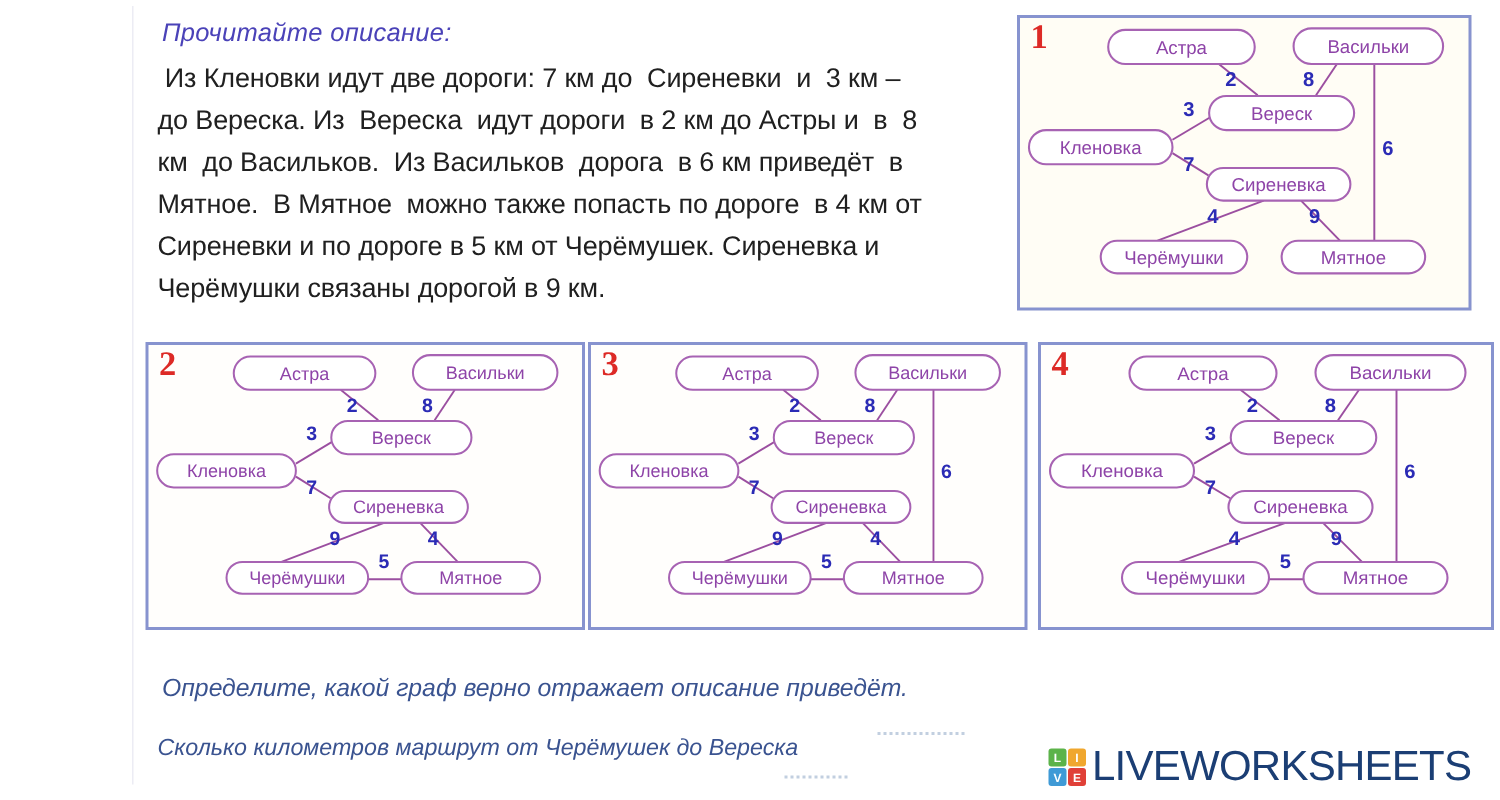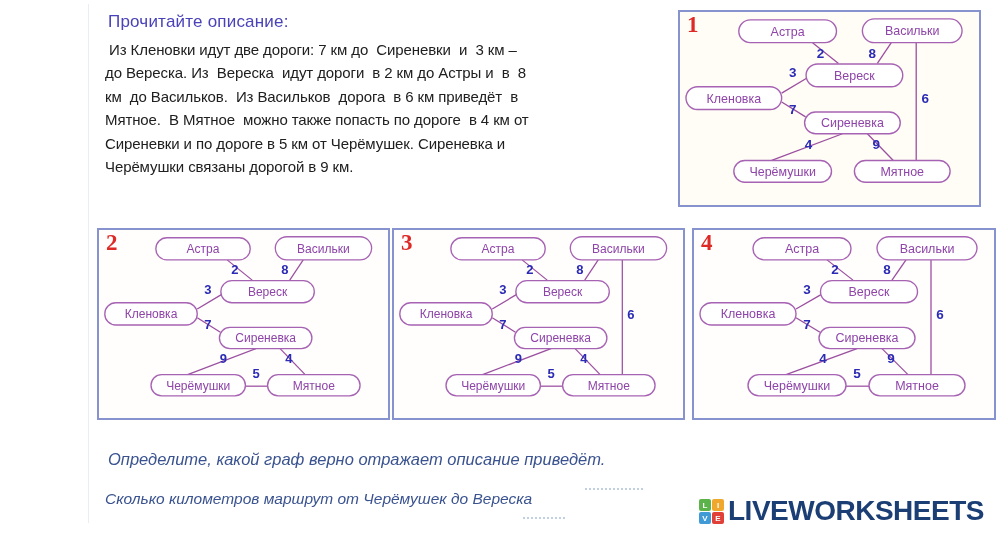--- a/index.html
+++ b/index.html
@@ -6,25 +6,25 @@
   body{
     width:1000px;height:533px;background:#ffffff;overflow:hidden;position:relative;
     font-family:"Liberation Sans",sans-serif;
   }
   .margin-line{
     position:absolute;left:88px;top:4px;bottom:10px;width:1px;background:#ececf4;
   }
   
   .heading{
     position:absolute;left:108px;top:12px;
-    font-size:17px;color:#4a42b8;letter-spacing:.2px;
+    font-style:italic;font-size:17px;color:#4a42b8;letter-spacing:.2px;
   }
   .description{
     position:absolute;left:105px;top:38px;width:580px;
-    font-size:15px;line-height:1.56;color:#202020;
+    font-size:18px;line-height:1.56;color:#202020;
     white-space:pre-wrap;letter-spacing:-0.1px;
   }
   
   .graph-box{
     position:absolute;background:#fffefc;border:2px solid #8793cf;box-sizing:border-box;
   }
   .graph-box.gb1{left:678px;top:10px;width:303px;height:197px;background:#fffdf5;}
   .graph-box.gb2{left:97px;top:228px;width:293px;height:192px;}
   .graph-box.gb3{left:392px;top:228px;width:293px;height:192px;}
   .graph-box.gb4{left:692px;top:228px;width:304px;height:192px;}
@@ -60,21 +60,21 @@
   .logo{position:absolute;left:699px;top:496px;display:flex;align-items:center;}
   .logo-grid{
     width:26px;height:27px;display:grid;grid-template-columns:12px 12px;
     grid-template-rows:12px 12px;gap:1px;margin-right:3px;margin-top:3px;
   }
   .logo-cell{
     color:#fff;font-size:8px;font-weight:bold;display:flex;align-items:center;
     justify-content:center;border-radius:2px;
   }
   .logo-text{
-    font-size:28px;font-weight:bold;color:#1b3e74;letter-spacing:-0.5px;
+    font-size:28px;font-weight:normal;color:#1b3e74;letter-spacing:-0.5px;
     line-height:1;
   }
 </style>
 </head>
 <body>
 
 <div class="margin-line"></div>
 
 <div class="heading">Прочитайте описание:</div>
 <div class="description"> Из Кленовки идут две дороги: 7 км до  Сиреневки  и  3 км –

